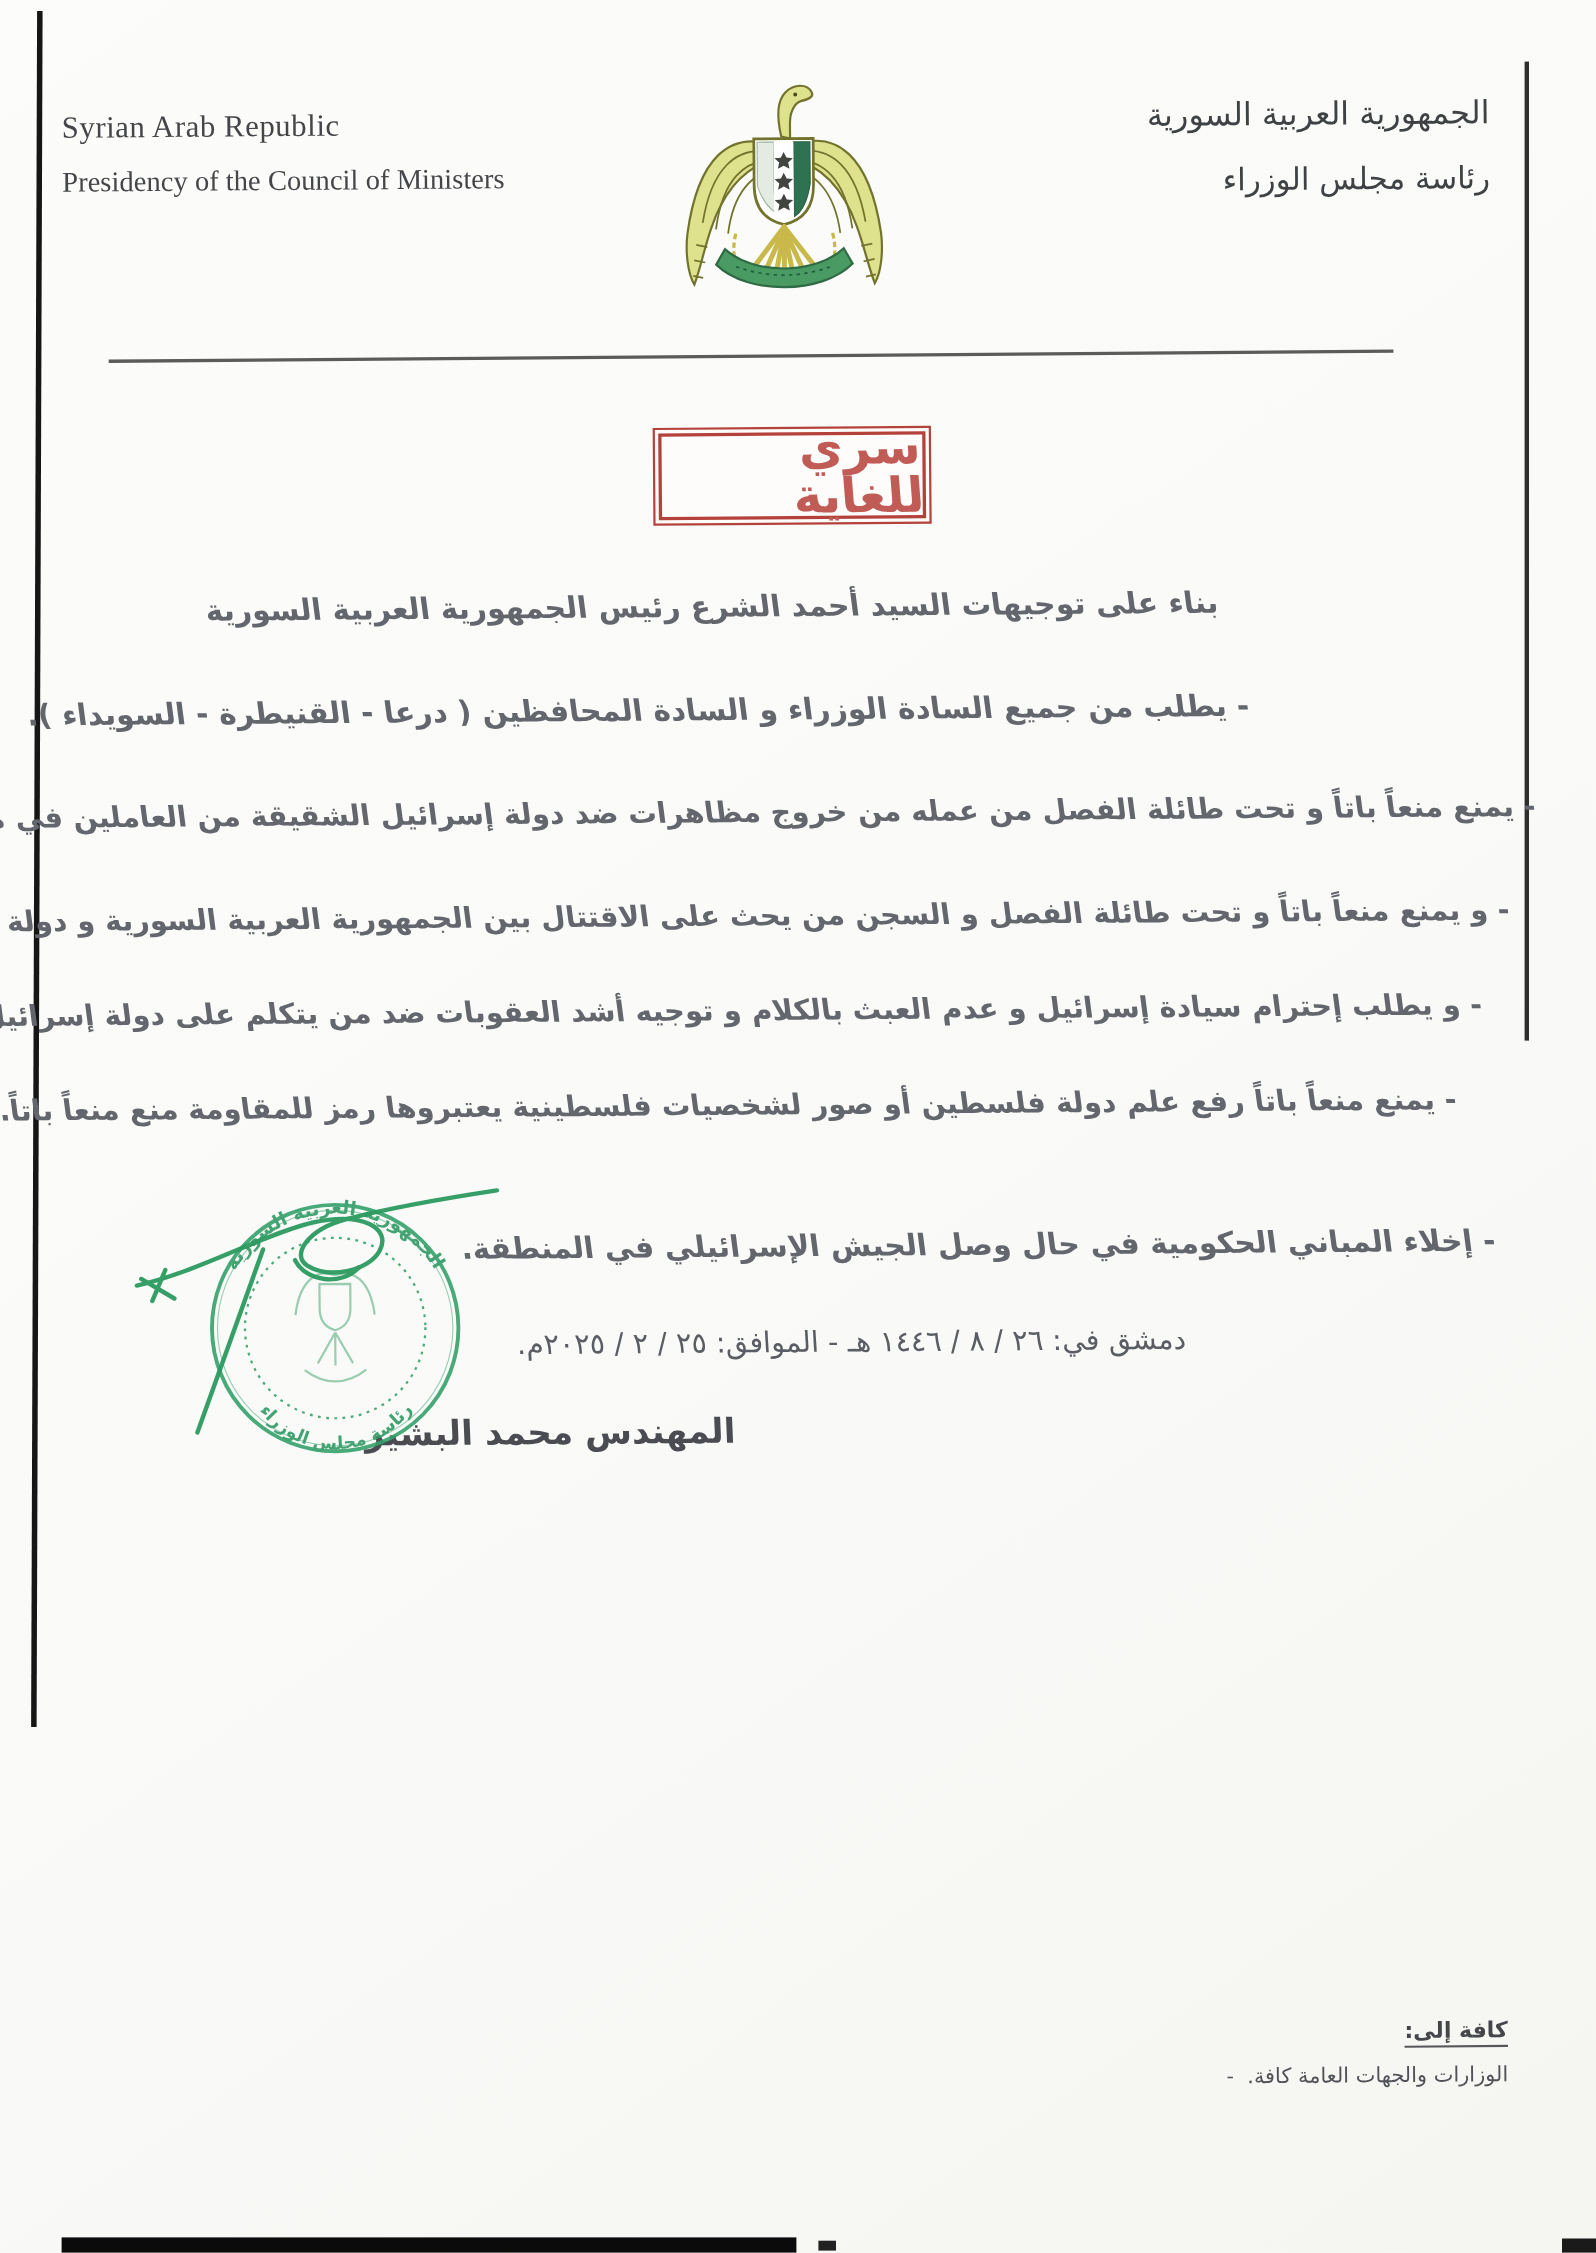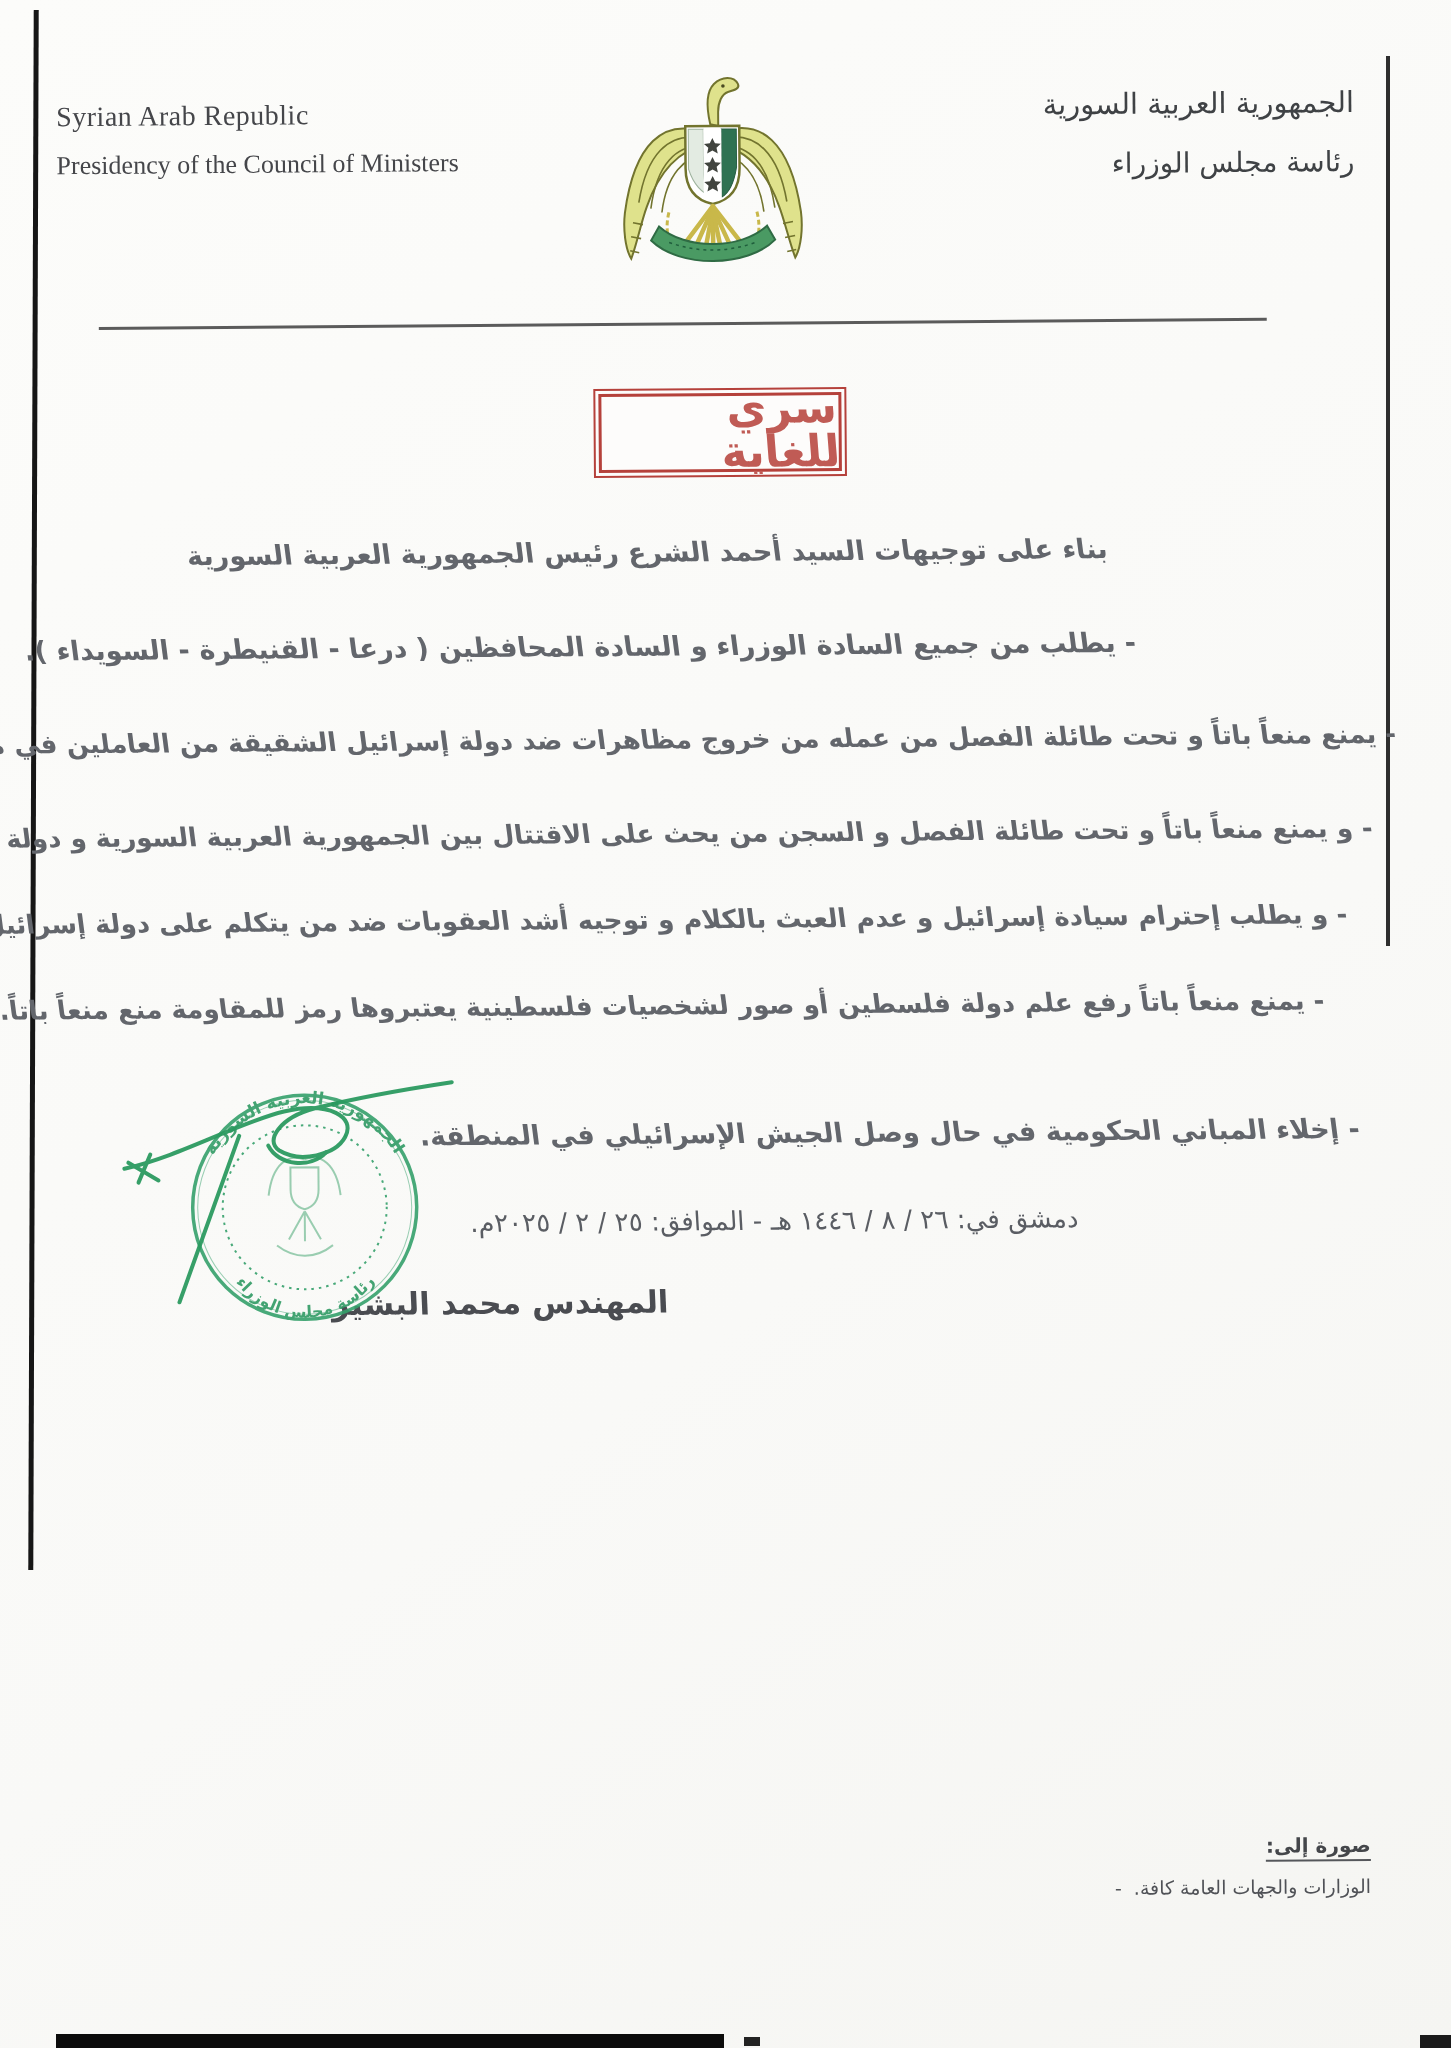--- a/index.html
+++ b/index.html
@@ -165,20 +165,20 @@
 
         <g stroke="#2c9a60" fill="none" stroke-width="4" stroke-linecap="round" opacity="0.95">
           <path d="M6,118 C62,106 122,72 166,62 C212,52 238,68 227,88 C217,106 182,114 161,101 C146,91 162,68 197,59 C242,48 292,40 334,34"></path>
           <path d="M150,96 C160,116 192,120 208,103"></path>
           <path d="M121,86 L60,252"></path>
           <path d="M10,112 L40,130 M20,132 L32,104"></path>
         </g>
       </svg>
     </div>
 
-    <div class="copy-label">صورة إلى:</div>
+    <div class="copy-label">كافة إلى:</div>
     <div class="copy-item">
       <span class="dash">-</span>
       <span class="txt">الوزارات والجهات العامة كافة.</span>
     </div>
 
   </div>
 </div>
 
 </body></html>

